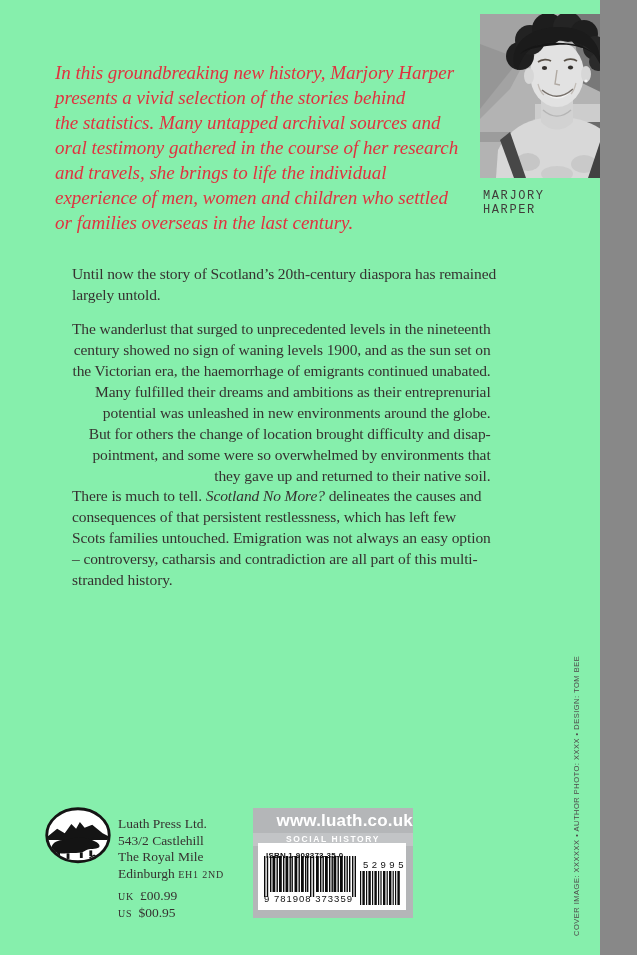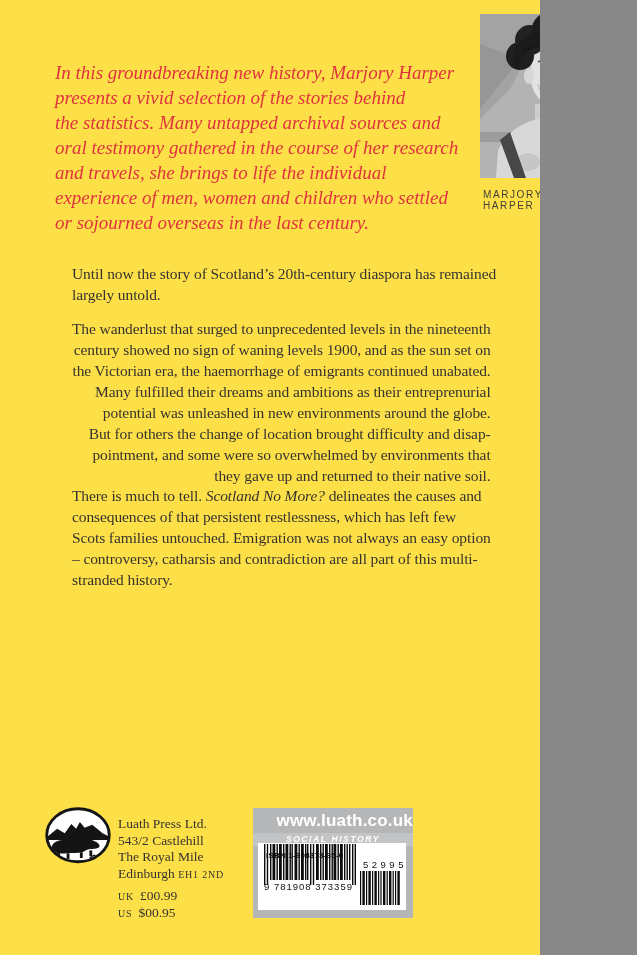--- a/index.html
+++ b/index.html
@@ -1,37 +1,37 @@
 <!DOCTYPE html>
 <html><head>
 <meta charset="utf-8">
 <style>
   html,body{margin:0;padding:0;background:#888;}
   .page{
     position:relative;
-    width:540px;height:955px;
-    background:#fde047;
+    width:600px;height:955px;
+    background:#86efac;
     overflow:hidden;
     font-family:"Liberation Serif", serif;
   }
   
   .intro{
     position:absolute;left:55px;top:60px;
     font-style:italic;font-size:19px;line-height:25px;
     color:#e0323f;white-space:nowrap;
   }
   
   .photo{
     position:absolute;left:480px;top:14px;width:155px;height:164px;
   }
   .photo svg{display:block;width:100%;height:100%;}
   .photo-caption{
     position:absolute;left:483px;top:189px;
-    font-size:10px;letter-spacing:1.6px;color:#403c3a;
-    font-family:Liberation Sans, sans-serif;
+    font-size:12px;letter-spacing:1.6px;color:#403c3a;
+    font-family:Liberation Mono, monospace;
   }
   
   .bodycopy{
     position:absolute;left:72px;
     font-size:15.5px;line-height:21px;color:#363230;
     letter-spacing:-0.1px;white-space:nowrap;
   }
   .p1{top:263px;} .p2{top:318px;text-align:right;} .p3{top:485px;}
   .booktitle{font-style:italic;}
   
@@ -53,35 +53,34 @@
     font-family:"Liberation Sans", sans-serif;
   }
   .url{
     position:absolute;left:0;top:3px;width:100%;
     text-align:right;color:#ffffff;
     font-size:17px;font-weight:bold;letter-spacing:0.2px;
   }
   .band{
     position:absolute;left:0;top:25px;width:100%;height:13px;
     background:#c2c4c6;
-    font-style:italic;
   }
   .band-label{
     width:100%;text-align:center;color:#ffffff;
     font-size:8.5px;font-weight:bold;letter-spacing:1.6px;line-height:13px;
   }
   .whitebox{
     position:absolute;left:5px;top:35px;width:148px;height:67px;
     background:#ffffff;
   }
   .isbn{
     position:absolute;left:8px;top:8px;
     font-size:8px;font-weight:bold;color:#111;letter-spacing:0.2px;
   }
-  .ean{position:absolute;left:6px;top:1px;width:92px;height:48px;}
+  .ean{position:absolute;left:6px;top:13px;width:92px;height:48px;}
   .ean-digits{
     position:absolute;left:0px;top:37px;width:92px;
     font-size:9.5px;color:#111;letter-spacing:1px;white-space:nowrap;
     background:transparent;
   }
   .supp{position:absolute;left:102px;top:17px;width:42px;height:46px;}
   .supp-digits{
     font-size:9.5px;color:#111;letter-spacing:3.5px;line-height:9px;
     text-align:left;padding-left:3px;
   }
@@ -99,21 +98,21 @@
 
 <div class="page">
 
   <div class="intro">
     <div>In this groundbreaking new history, Marjory Harper</div>
     <div>presents a vivid selection of the stories behind</div>
     <div>the statistics. Many untapped archival sources and</div>
     <div>oral testimony gathered in the course of her research</div>
     <div>and travels, she brings to life the individual</div>
     <div>experience of men, women and children who settled</div>
-    <div>or sojourned overseas in the last century.</div>
+    <div>or families overseas in the last century.</div>
   </div>
 
   <div class="photo">
     <svg viewBox="0 0 155 164" preserveAspectRatio="none">
       <rect x="0" y="0" width="155" height="164" fill="#b3b3b3"></rect>
 
       <path d="M0,0 L70,0 L30,75 L0,105 Z" fill="#a3a3a3"></path>
       <path d="M0,30 L40,45 L0,95 Z" fill="#969696"></path>
 
       <path d="M92,0 L155,0 L155,95 L100,68 Z" fill="#787878"></path>

